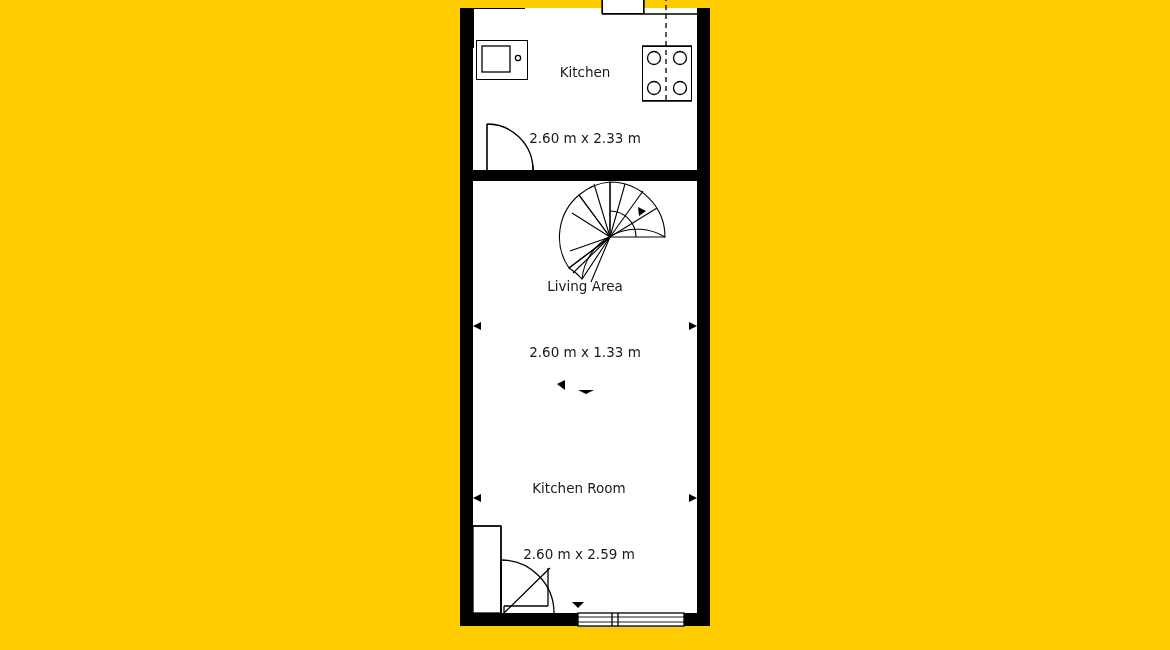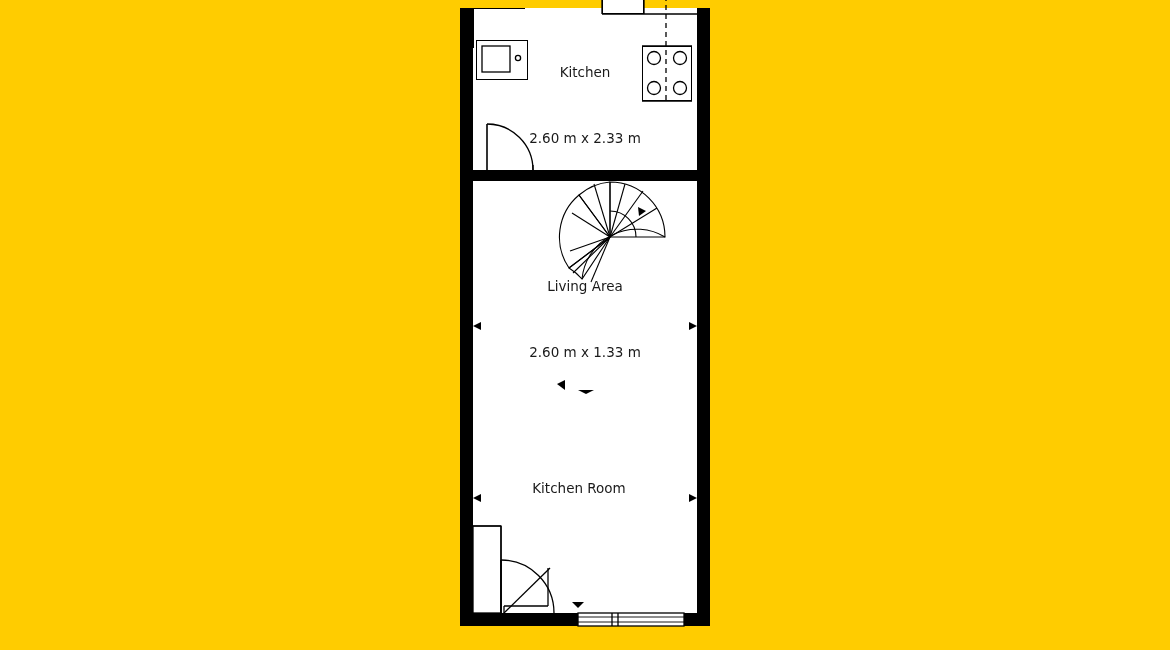--- a/index.html
+++ b/index.html
@@ -180,16 +180,17 @@
       <span class="dims">2.60 m x 2.33 m</span>
     </div>
 
     <div class="room-label" style="left:30px; top:268px; width:190px;">
       <span class="name">Living Area</span>
       <span class="dims">2.60 m x 1.33 m</span>
     </div>
 
     <div class="room-label" style="left:24px; top:470px; width:190px;">
       <span class="name">Kitchen Room</span>
+      <span class="dims">2.60 m x 2.59 m</span>
     </div>
 
   </div>
 </div>
 
 </body></html>

